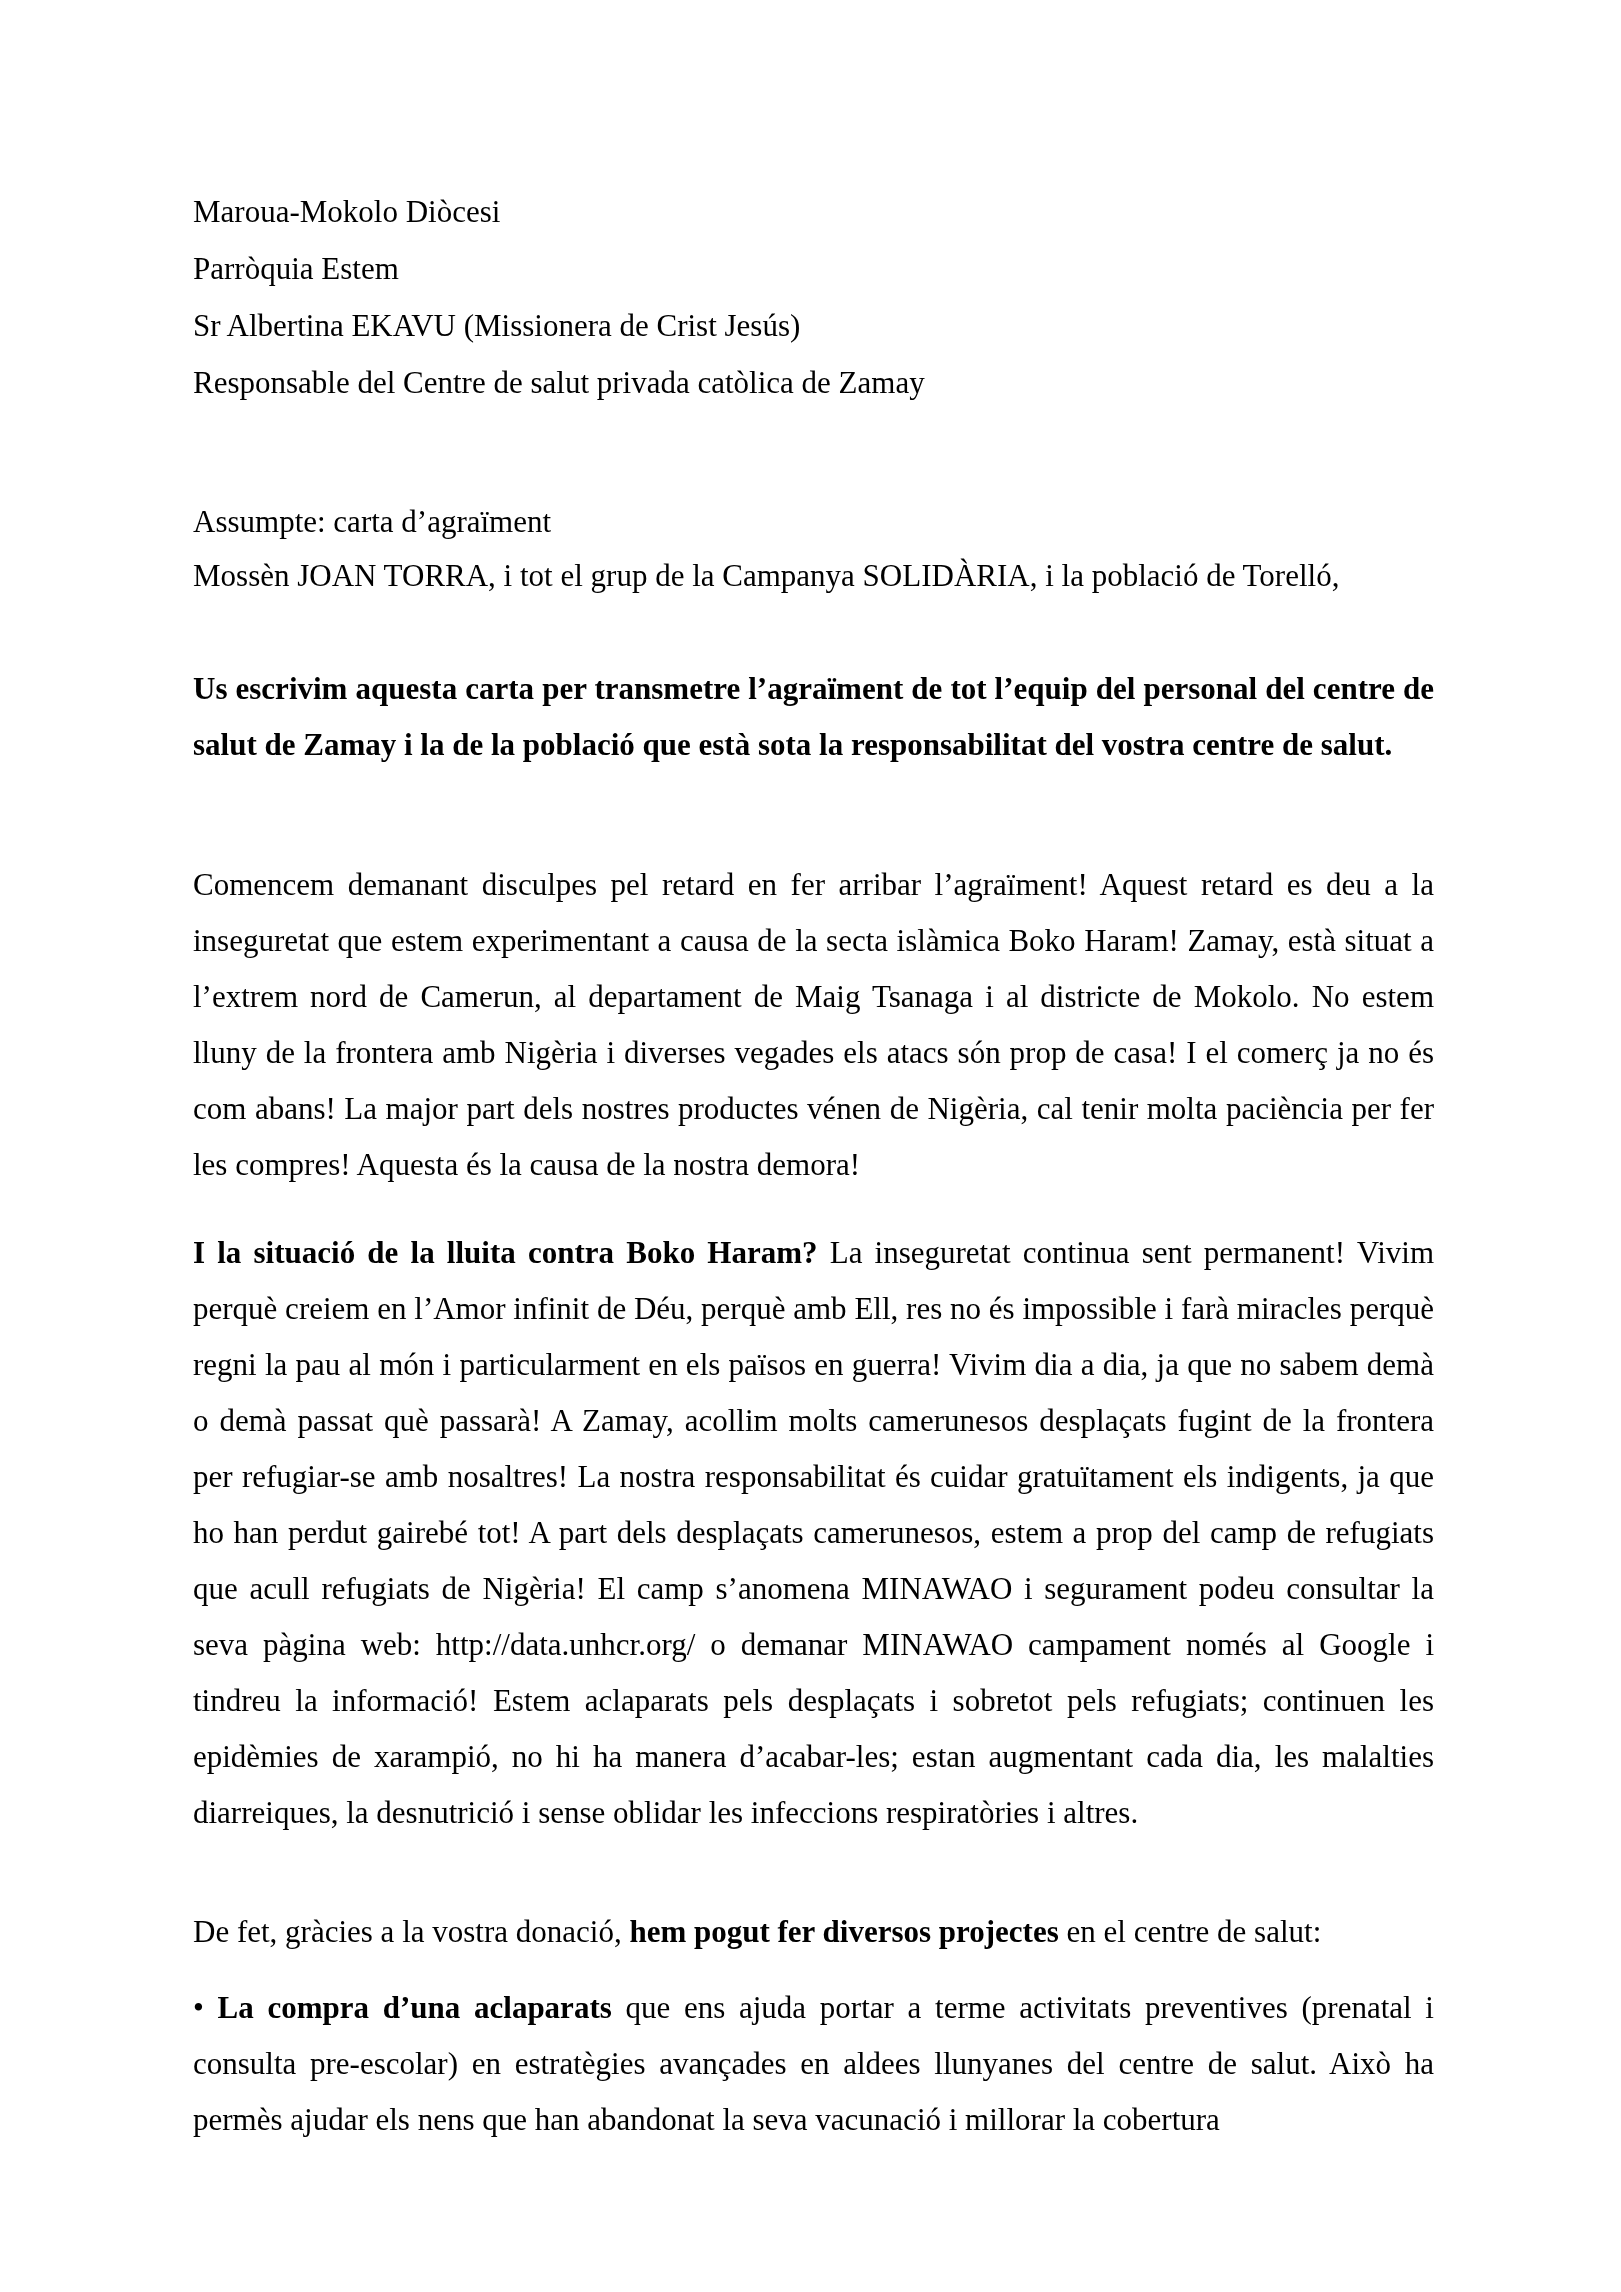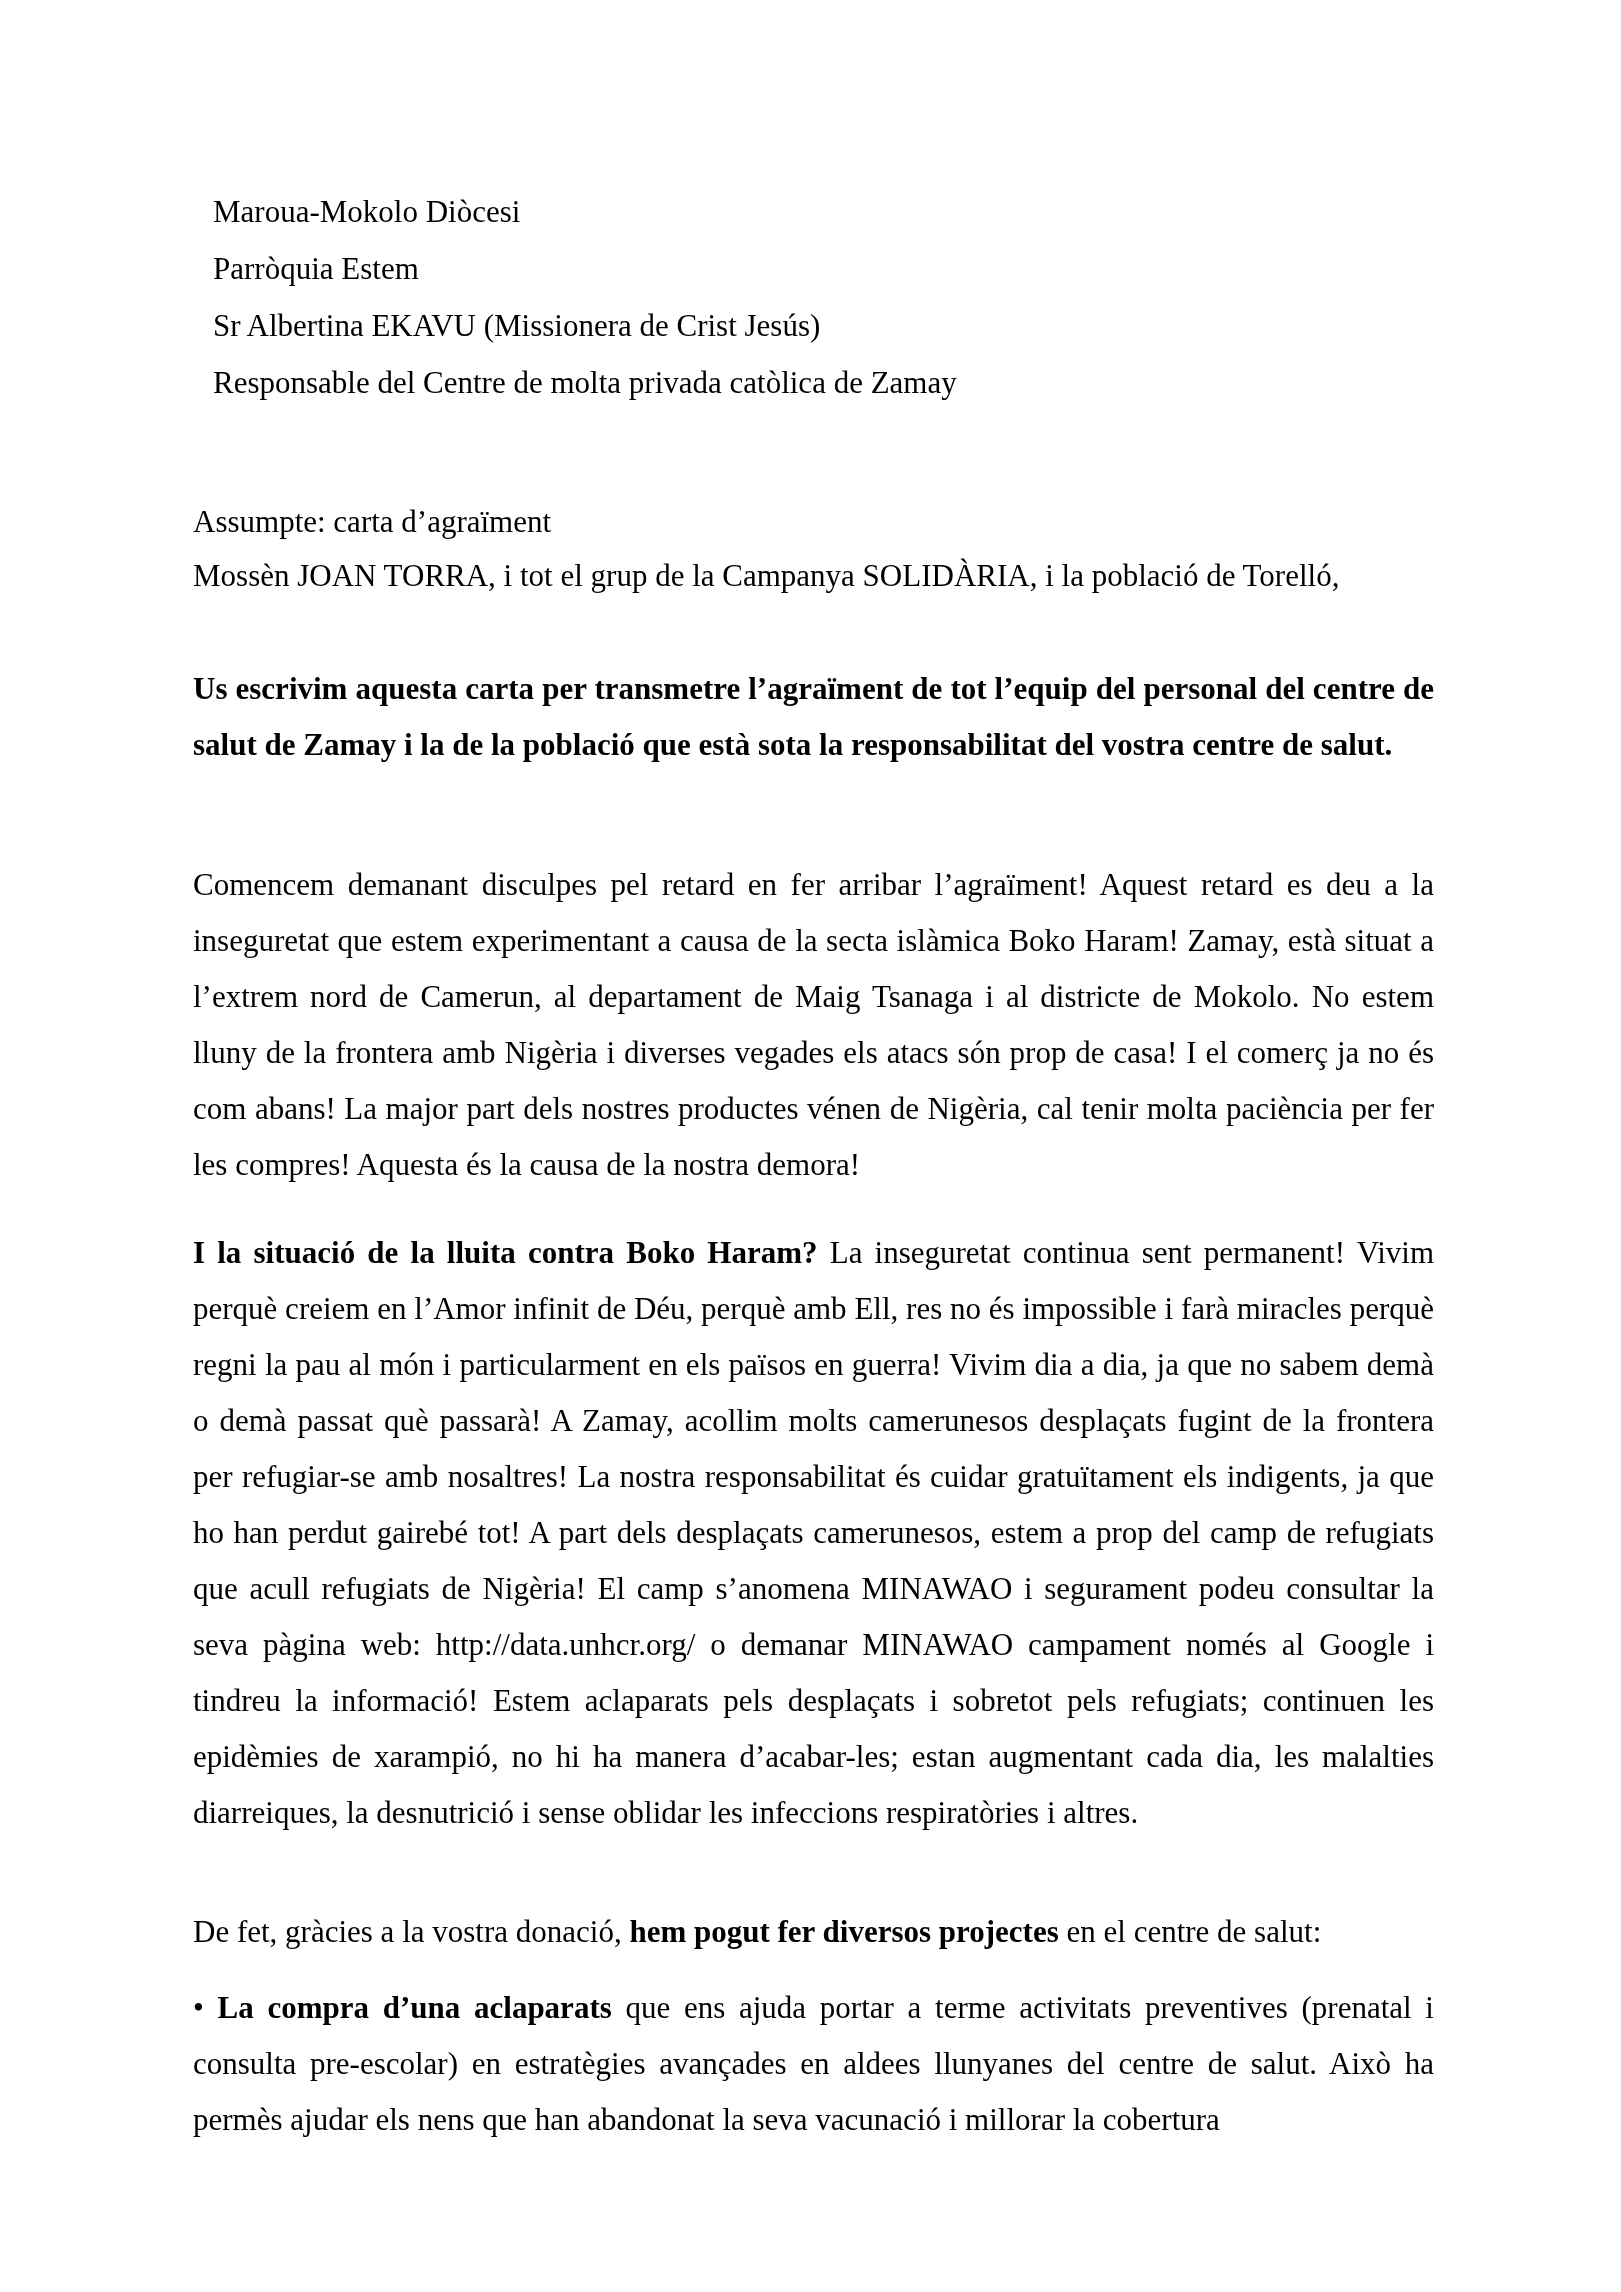--- a/index.html
+++ b/index.html
@@ -2,33 +2,33 @@
 <html><head>
 <meta charset="utf-8">
 <style>
   html, body { margin: 0; padding: 0; background: #ffffff; }
   body { width: 1621px; height: 2293px; position: relative; overflow: hidden; }
   .page {
     position: absolute; left: 193px; top: 0; width: 1241px;
     font-family: "Liberation Serif", "DejaVu Serif", serif;
     color: #000; font-size: 31px;
   }
-  .hdr { position: absolute; left: 0; line-height: 1; white-space: nowrap; margin-left: 20px; }
+  .hdr { position: absolute; left: 0; line-height: 1; white-space: nowrap; }
   .para { position: absolute; left: 0; width: 1241px; text-align: justify; line-height: 56px; }
   .single { position: absolute; left: 0; white-space: nowrap; line-height: 1; }
   b { font-weight: bold; }
 </style>
 </head>
 <body>
 
 <div class="page">
   <div class="hdr" style="top:196px">Maroua-Mokolo Diòcesi</div>
   <div class="hdr" style="top:253px">Parròquia Estem</div>
   <div class="hdr" style="top:310px">Sr Albertina EKAVU (Missionera de Crist Jesús)</div>
-  <div class="hdr" style="top:367px">Responsable del Centre de molta privada catòlica de Zamay</div>
+  <div class="hdr" style="top:367px">Responsable del Centre de salut privada catòlica de Zamay</div>
 
   <div class="single" style="top:506px">Assumpte: carta d’agraïment</div>
   <div class="single" style="top:560px">Mossèn JOAN TORRA, i tot el grup de la Campanya SOLIDÀRIA, i la població de Torelló,</div>
 
   <div class="para" style="top:661px; font-weight:bold;">Us escrivim aquesta carta per transmetre l’agraïment de tot l’equip del personal del centre de salut de Zamay i la de la població que està sota la responsabilitat del vostra centre de salut.</div>
 
   <div class="para" style="top:857px">Comencem demanant disculpes pel retard en fer arribar l’agraïment! Aquest retard es deu a la inseguretat que estem experimentant a causa de la secta islàmica Boko Haram! Zamay, està situat a l’extrem nord de Camerun, al departament de Maig Tsanaga i al districte de Mokolo. No estem lluny de la frontera amb Nigèria i diverses vegades els atacs són prop de casa! I el comerç ja no és com abans! La major part dels nostres productes vénen de Nigèria, cal tenir molta paciència per fer les compres! Aquesta és la causa de la nostra demora!</div>
 
   <div class="para" style="top:1225px"><b>I la situació de la lluita contra Boko Haram?</b><span> La inseguretat continua sent permanent! Vivim perquè creiem en l’Amor infinit de Déu, perquè amb Ell, res no és impossible i farà miracles perquè regni la pau al món i particularment en els països en guerra! Vivim dia a dia, ja que no sabem demà o demà passat què passarà! A Zamay, acollim molts camerunesos desplaçats fugint de la frontera per refugiar-se amb nosaltres! La nostra responsabilitat és cuidar gratuïtament els indigents, ja que ho han perdut gairebé tot! A part dels desplaçats camerunesos, estem a prop del camp de refugiats que acull refugiats de Nigèria! El camp s’anomena MINAWAO i segurament podeu consultar la seva pàgina web: http://data.unhcr.org/ o demanar MINAWAO campament només al Google i tindreu la informació! Estem aclaparats pels desplaçats i sobretot pels refugiats; continuen les epidèmies de xarampió, no hi ha manera d’acabar-les; estan augmentant cada dia, les malalties diarreiques, la desnutrició i sense oblidar les infeccions respiratòries i altres.</span></div>
 

